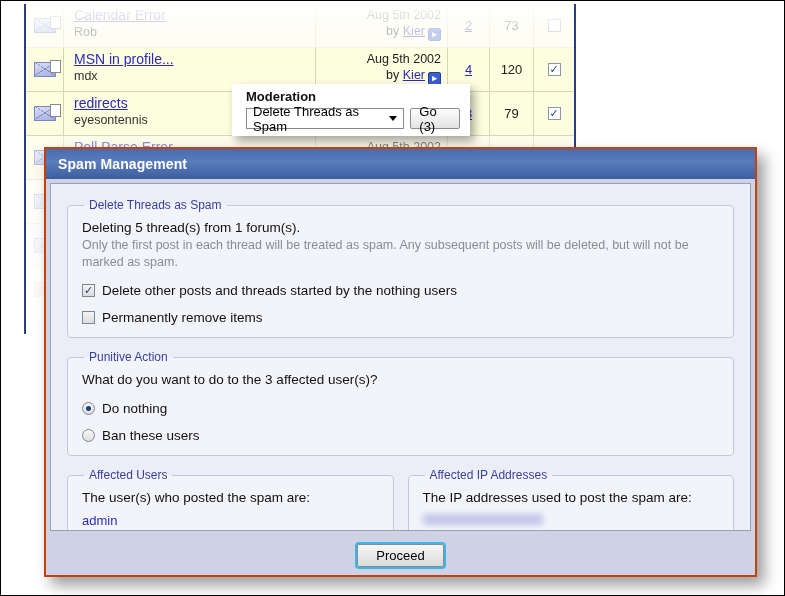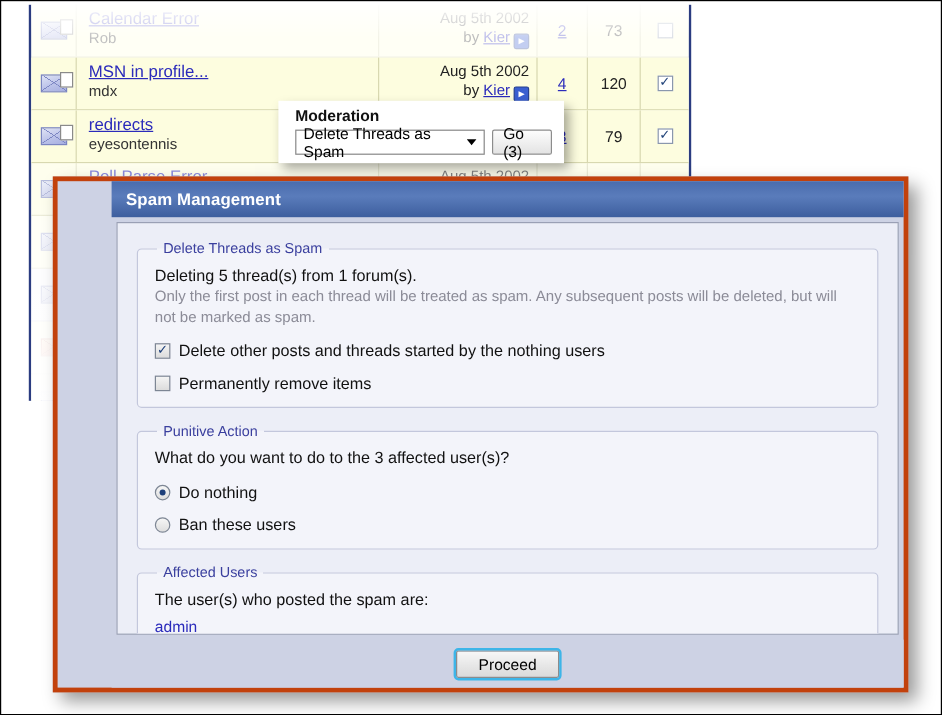--- a/index.html
+++ b/index.html
@@ -129,25 +129,25 @@
     height:21px; padding:0 8px; font-size:13px; color:#000;
     background:linear-gradient(to bottom,#fdfdfd,#e3e3e3);
     border:1px solid #8c8c8c; border-radius:2px;
     display:flex; align-items:center;
   }
 
   
   #dialog {
     position:absolute; left:43px; top:146px;
     width:713px; height:430px;
-    border:4px solid #c2410c;
+    border:2px solid #c2410c;
     background:#cdd2e4;
     box-shadow: 7px 8px 14px rgba(0,0,0,0.40);
     z-index: 10;
-    display:flex; flex-direction:column;padding-left:45px;
+    display:flex; flex-direction:column;
   }
   #titlebar {
     height:30px; flex:0 0 30px;
     background: linear-gradient(to bottom,#4a6cad 0%, #5a7cbb 42%, #3d5e9e 100%);
     display:flex; align-items:center;
     padding-left:12px;
   }
   #titlebar .ttext { color:#fff; font-size:14px; font-weight:bold; letter-spacing:0.1px; }
 
   #dialogbody {
@@ -422,20 +422,28 @@
 
       <div class="twocol">
 
         <fieldset class="fs">
           <legend>Affected Users</legend>
           <div class="line-strong">The user(s) who posted the spam are:</div>
           <a class="plink">admin</a>
 
         </fieldset>
 
+        <fieldset class="fs">
+          <legend>Affected IP Addresses</legend>
+          <div class="line-strong">The IP addresses used to post the spam are:</div>
+          <div class="ipblur">
+            <span></span>
+
+          </div>
+        </fieldset>
 
       </div>
     </div>
 
     <div id="buttonbar">
       <button id="proceed">Proceed</button>
     </div>
 
   </div>
 

